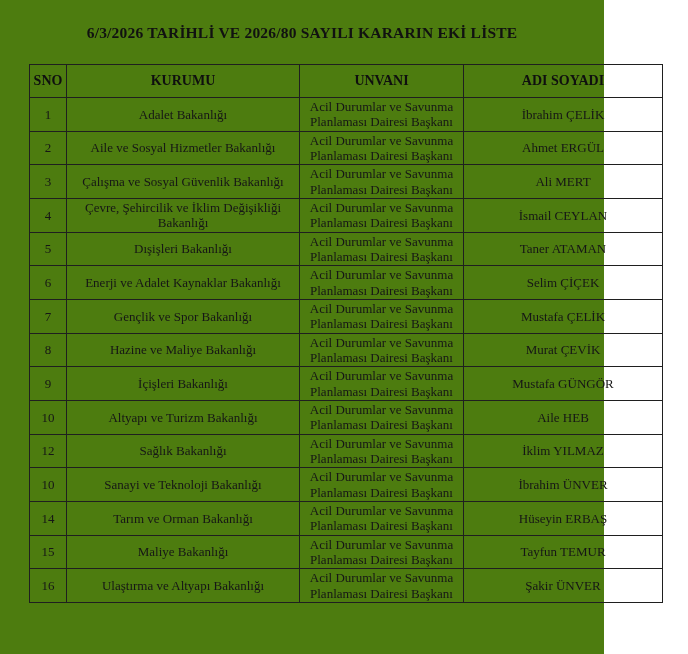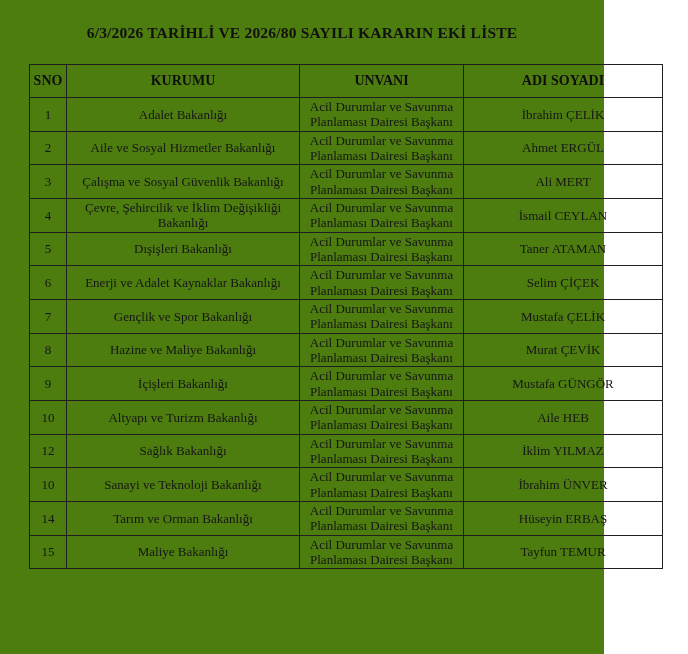--- a/index.html
+++ b/index.html
@@ -195,16 +195,22 @@
     <td class="cell-adi">Hüseyin ERBAŞ</td>
   </tr>
 
   <tr>
     <td class="cell-sno">15</td>
     <td class="cell-kurumu">Maliye Bakanlığı</td>
     <td class="cell-unvani">Acil Durumlar ve Savunma Planlaması Dairesi Başkanı</td>
     <td class="cell-adi">Tayfun TEMUR</td>
   </tr>
 
+  <tr>
+    <td class="cell-sno">16</td>
+    <td class="cell-kurumu">Ulaştırma ve Altyapı Bakanlığı</td>
+    <td class="cell-unvani">Acil Durumlar ve Savunma Planlaması Dairesi Başkanı</td>
+    <td class="cell-adi">Şakir ÜNVER</td>
+  </tr>
 </tbody>
   </table>
 
 </div>
 
 </body></html>

